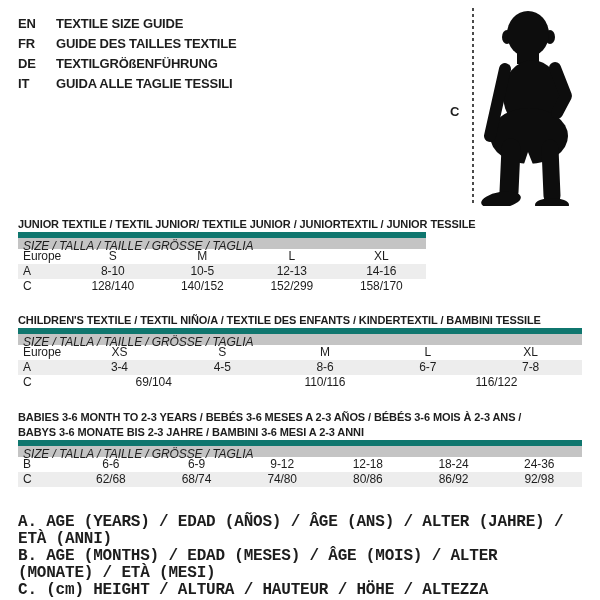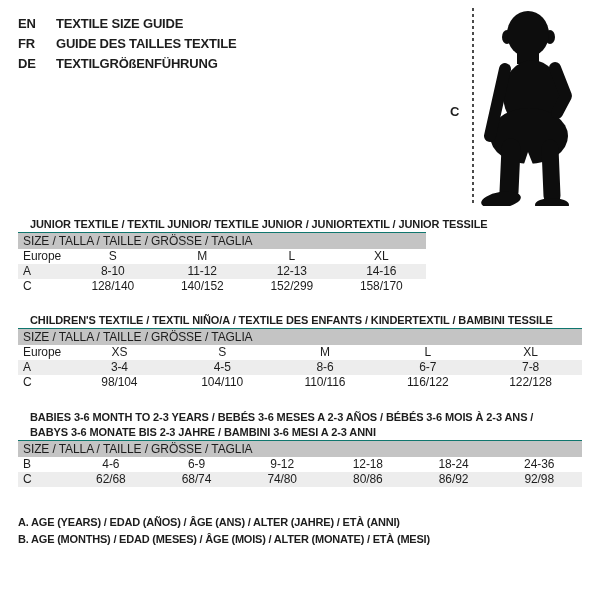--- a/index.html
+++ b/index.html
@@ -20,58 +20,63 @@
   .measure-line {
     position: absolute; left: 44px; top: 2px; width: 2px; height: 196px;
     background-image: repeating-linear-gradient(to bottom, var(--line, #4a4a4a) 0 3px, transparent 3px 6px);
   }
   .c-label { position: absolute; left: 22px; top: 98px; font-weight: 700; font-size: 13px; }
   .baby-svg { position: absolute; right: 0; top: 0; width: 120px; height: 200px; }
 
   
   .section + .section { margin-top: 19px; }
   .section:nth-child(3) { margin-top: 20px; }
-  .sec-title { font-weight: 700; font-size: 11px; line-height: 15px; letter-spacing: -0.1px; white-space: nowrap; margin-left: 12px; }
+  .sec-title { font-weight: 700; font-size: 11px; line-height: 15px; letter-spacing: -0.1px; white-space: nowrap; }
   .sec-title:last-of-type { margin-bottom: 8px; }
 
   .size-table { width: 100%; }
   .size-table.narrow { width: 408px; }
   .size-bar {
     background: var(--bar, #c4c4c4);
-    border-top: 1px solid #0f766e;
+    border-top: 6px solid #0f766e;
     font-size: 12px; height: 17px; line-height: 16px; padding-left: 5px;
     letter-spacing: -0.1px;
+    font-style: italic;
   }
   .trow { display: flex; height: 15px; line-height: 15px; font-size: 12px; letter-spacing: -0.1px; align-items: flex-end; }
   .trow.stripe { background: var(--stripe, #ededed); }
   .label-cell { width: 50px; padding-left: 5px; }
   .val-cell { flex: 1; text-align: center; }
 
   
   .legend { margin-top: 27px; }
-  .legend-line { font-weight: 700; font-size: 11px; line-height: 17px; letter-spacing: -0.2px; }
+  .legend-line { font-weight: 700; font-size: 16px; line-height: 17px; letter-spacing: -0.2px; font-family: Liberation Mono, monospace; }
 </style>
 </head>
 <body>
 
 <div class="page">
 
   <div class="header-row">
     <div class="langs">
         <div class="lang-row">
           <span class="lang-code">EN</span>
           <span class="lang-title">TEXTILE SIZE GUIDE</span>
         </div>
         <div class="lang-row">
           <span class="lang-code">FR</span>
           <span class="lang-title">GUIDE DES TAILLES TEXTILE</span>
         </div>
         <div class="lang-row">
           <span class="lang-code">DE</span>
           <span class="lang-title">TEXTILGRÖßENFÜHRUNG</span>
+        </div>
+        <div class="lang-row">
+          <span class="lang-code">IT</span>
+          <span class="lang-title">GUIDA ALLE TAGLIE TESSILI</span>
         </div>
       </div>
 
     <div class="figure">
       <span class="c-label">C</span>
       <div class="measure-line"></div>
       <svg class="baby-svg" viewBox="0 0 120 200" xmlns="http://www.w3.org/2000/svg">
         <g fill="#0d0d0d" stroke="none">
 
           <ellipse cx="29" cy="31" rx="5" ry="7"></ellipse>
@@ -115,21 +120,21 @@
           <div class="trow">
             <span class="label-cell">Europe</span>
             <span class="val-cell">S</span>
             <span class="val-cell">M</span>
             <span class="val-cell">L</span>
             <span class="val-cell">XL</span>
           </div>
           <div class="trow stripe">
             <span class="label-cell">A</span>
             <span class="val-cell">8-10</span>
-            <span class="val-cell">11-12</span>
+            <span class="val-cell">10-5</span>
             <span class="val-cell">12-13</span>
             <span class="val-cell">14-16</span>
           </div>
           <div class="trow">
             <span class="label-cell">C</span>
             <span class="val-cell">128/140</span>
             <span class="val-cell">140/152</span>
             <span class="val-cell">152/299</span>
             <span class="val-cell">158/170</span>
           </div>
@@ -150,36 +155,34 @@
           <div class="trow stripe">
             <span class="label-cell">A</span>
             <span class="val-cell">3-4</span>
             <span class="val-cell">4-5</span>
             <span class="val-cell">8-6</span>
             <span class="val-cell">6-7</span>
             <span class="val-cell">7-8</span>
           </div>
           <div class="trow">
             <span class="label-cell">C</span>
-            <span class="val-cell">98/104</span>
-            <span class="val-cell">104/110</span>
+            <span class="val-cell">69/104</span>
             <span class="val-cell">110/116</span>
             <span class="val-cell">116/122</span>
-            <span class="val-cell">122/128</span>
           </div>
         </div>
       </section>
       <section class="section">
         <div class="sec-title">BABIES 3-6 MONTH TO 2-3 YEARS / BEBÉS 3-6 MESES A 2-3 AÑOS / BÉBÉS 3-6 MOIS À 2-3 ANS /</div>
         <div class="sec-title">BABYS 3-6 MONATE BIS 2-3 JAHRE / BAMBINI 3-6 MESI A 2-3 ANNI</div>
         <div class="size-table">
           <div class="size-bar">SIZE / TALLA / TAILLE / GRÖSSE / TAGLIA</div>
           <div class="trow">
             <span class="label-cell">B</span>
-            <span class="val-cell">4-6</span>
+            <span class="val-cell">6-6</span>
             <span class="val-cell">6-9</span>
             <span class="val-cell">9-12</span>
             <span class="val-cell">12-18</span>
             <span class="val-cell">18-24</span>
             <span class="val-cell">24-36</span>
           </div>
           <div class="trow stripe">
             <span class="label-cell">C</span>
             <span class="val-cell">62/68</span>
             <span class="val-cell">68/74</span>
@@ -188,15 +191,16 @@
             <span class="val-cell">86/92</span>
             <span class="val-cell">92/98</span>
           </div>
         </div>
       </section>
     </main>
 
   <footer class="legend">
       <div class="legend-line">A. AGE (YEARS) / EDAD (AÑOS) / ÂGE (ANS) / ALTER (JAHRE) / ETÀ (ANNI)</div>
       <div class="legend-line">B. AGE (MONTHS) / EDAD (MESES) / ÂGE (MOIS) / ALTER (MONATE) / ETÀ (MESI)</div>
+      <div class="legend-line">C. (cm) HEIGHT / ALTURA / HAUTEUR / HÖHE / ALTEZZA</div>
     </footer>
 
 </div>
 
 </body></html>

